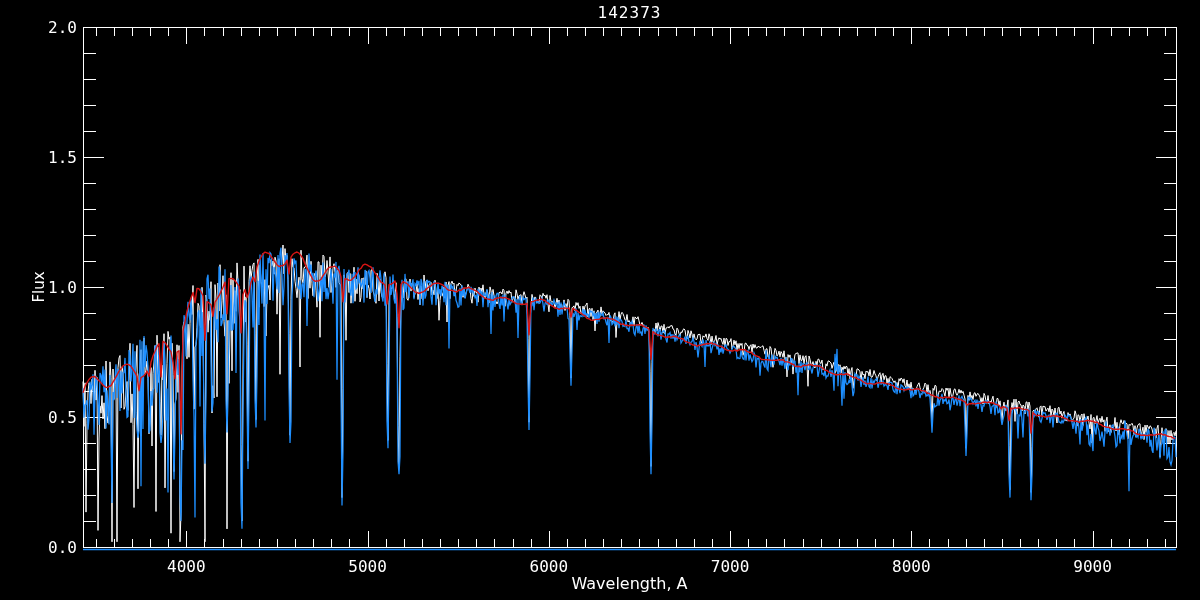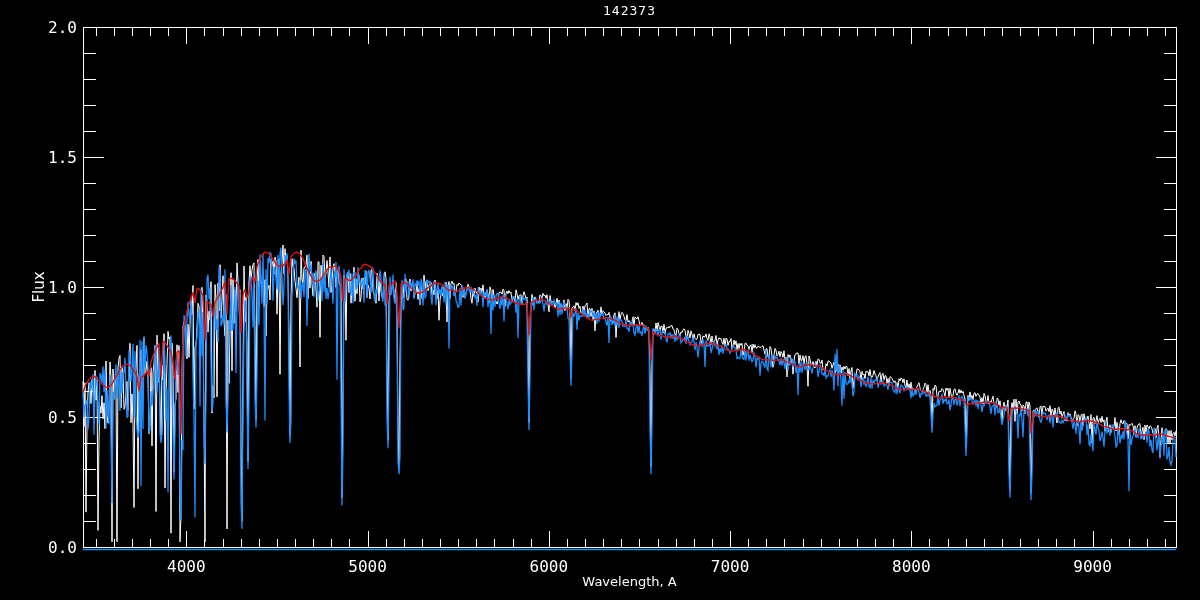--- a/index.html
+++ b/index.html
@@ -1,22 +1,22 @@
 <!DOCTYPE html>
 <html><head>
 <meta charset="utf-8">
 <style>
   html,body{margin:0;padding:0;background:#000;}
   .stage{position:relative;width:1200px;height:600px;background:#000;overflow:hidden;
          font-family:"DejaVu Sans",sans-serif;color:#fff;}
   .stage svg{position:absolute;left:0;top:0;}
   .chart-title{position:absolute;left:83px;top:3px;width:1093px;text-align:center;
-               font-family:"DejaVu Sans Mono",monospace;font-size:13px;color:#fff;letter-spacing:1px;}
+               font-family:"DejaVu Sans Mono",monospace;font-size:16px;color:#fff;letter-spacing:1px;}
   .x-label{position:absolute;left:83px;top:574px;width:1093px;text-align:center;
-           font-size:13px;color:#fff;}
+           font-size:16px;color:#fff;}
   .y-label{position:absolute;left:39px;top:287px;transform:translate(-50%,-50%) rotate(-90deg);
            font-size:15px;color:#fff;white-space:nowrap;}
 </style>
 </head>
 <body>
 
 <div class="stage">
   <svg id="chart-svg" width="1200" height="600" viewBox="0 0 1200 600">
       <g stroke="#ffffff" fill="none" stroke-width="1">
         <rect x="83.5" y="27.5" width="1093" height="520"></rect>

